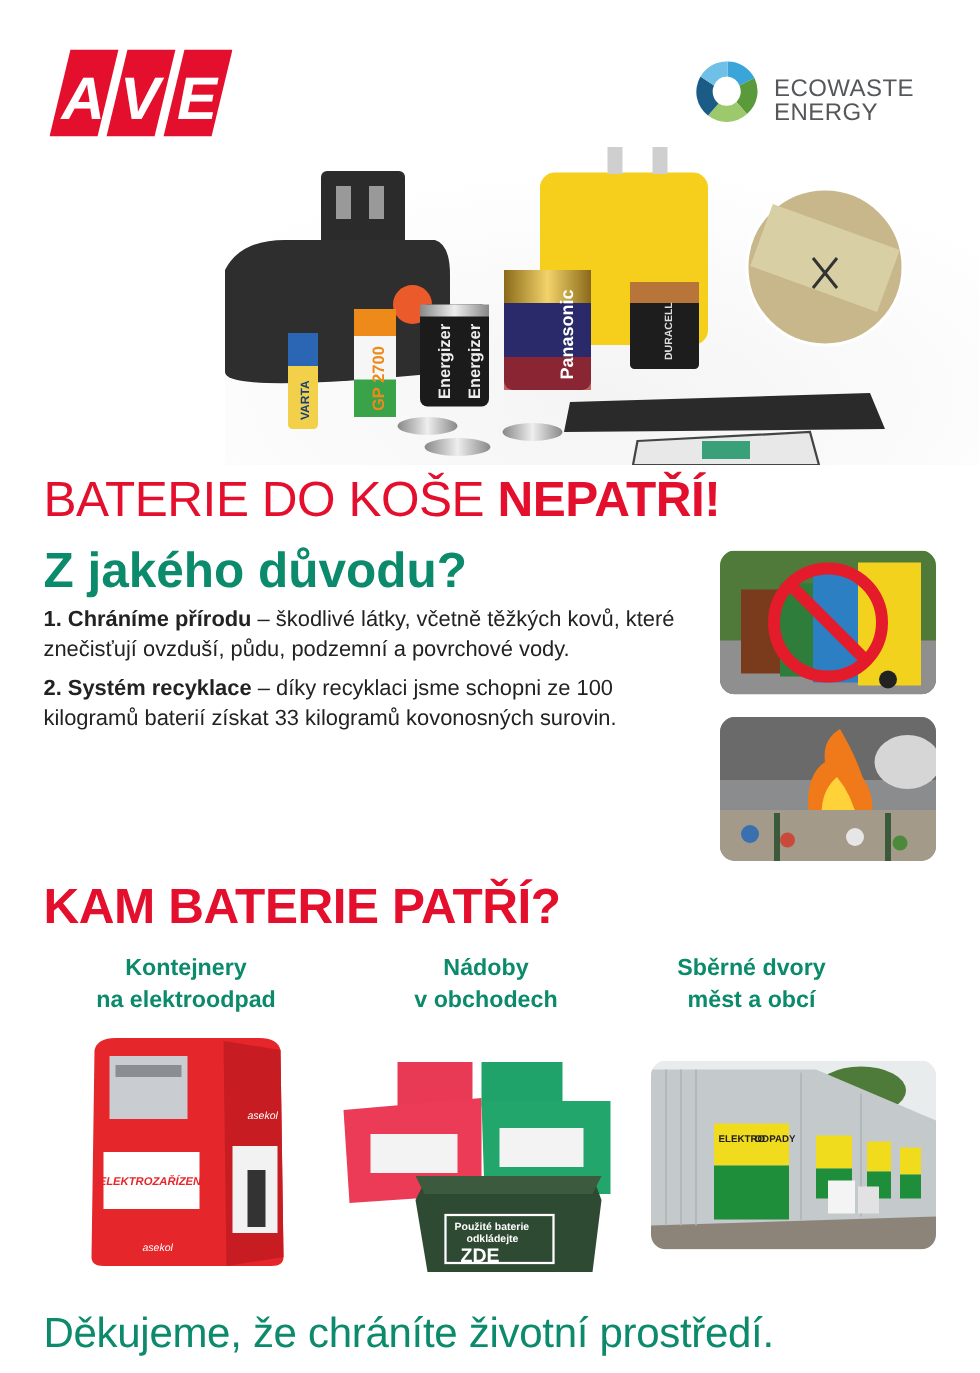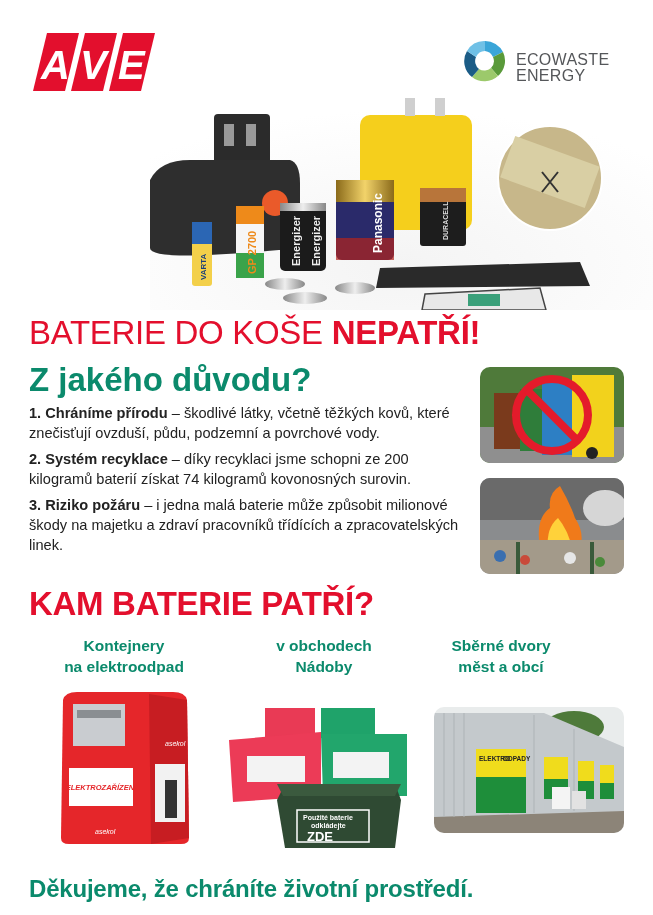--- a/index.html
+++ b/index.html
@@ -43,21 +43,21 @@
   .place-title.t2 { left: 229px; }
   .place-title.t3 { left: 406px; }
 
   .place-photo { position: absolute; }
   .place-photo svg { display: block; width: 100%; height: 100%; }
   .place-photo.ph1 { left: 55px; top: 688px; width: 140px; height: 160px; font-style: italic; }
   .place-photo.ph2 { left: 225px; top: 700px; width: 185px; height: 148px; text-align: right; }
   .place-photo.ph3 { left: 434px; top: 707px; width: 190px; height: 126px; border-radius: 10px; overflow: hidden; }
 
   
-  .footer-msg { position: absolute; left: 29px; top: 872px; font-size: 24px; line-height: 34px; color: #0b8a6c; font-weight: 700; white-space: nowrap; letter-spacing: -0.2px; }
+  .footer-msg { position: absolute; left: 29px; top: 872px; font-size: 28px; line-height: 34px; color: #0b8a6c; font-weight: 400; white-space: nowrap; letter-spacing: -0.2px; }
 </style>
 </head>
 <body>
 
 <div class="logo-ave">
   <svg viewBox="0 0 122 58">
     <polygon points="14,0 46,0 32,58 0,58" fill="#e30f2d"></polygon>
     <polygon points="52,0 84,0 70,58 38,58" fill="#e30f2d"></polygon>
     <polygon points="90,0 122,0 108,58 76,58" fill="#e30f2d"></polygon>
     <text x="8" y="46" font-family="Liberation Sans, sans-serif" font-weight="700" font-style="italic" font-size="40" fill="#fff">A</text>
@@ -151,22 +151,21 @@
 </div>
 
 <h1 class="headline">
   <span class="light">BATERIE DO KOŠE </span><span class="bold">NEPATŘÍ!</span>
 </h1>
 
 <h2 class="subhead">Z jakého důvodu?</h2>
 
 <div class="reasons">
   <p class="reason"><b>1. Chráníme přírodu</b><span> – škodlivé látky, včetně těžkých kovů, které znečisťují ovzduší, půdu, podzemní a povrchové vody.</span></p>
-  <p class="reason"><b>2. Systém recyklace</b><span> – díky recyklaci jsme schopni ze 200 kilogramů baterií získat 74 kilogramů kovonosných surovin.</span></p>
-  <p class="reason"><b>3. Riziko požáru</b><span> – i jedna malá baterie může způsobit milionové škody na majetku a zdraví pracovníků třídících a zpracovatelských linek.</span></p>
+  <p class="reason"><b>2. Systém recyklace</b><span> – díky recyklaci jsme schopni ze 100 kilogramů baterií získat 33 kilogramů kovonosných surovin.</span></p>
 </div>
 
 <div class="side-photo p1" aria-label="Waste bins crossed out with red prohibition sign">
   <svg viewBox="0 0 144 96" preserveAspectRatio="none">
     <rect width="144" height="96" fill="#4f7a3a"></rect>
     <rect y="60" width="144" height="36" fill="#8f8f8f"></rect>
     <rect x="14" y="26" width="26" height="56" fill="#7a3a1c"></rect>
     <rect x="40" y="22" width="26" height="62" fill="#2f7d3a"></rect>
     <rect x="62" y="14" width="34" height="74" fill="#2d7fc4"></rect>
     <rect x="92" y="8" width="42" height="82" fill="#f2d21c"></rect>
@@ -194,22 +193,22 @@
 
 <h1 class="headline2">
   <span>KAM BATERIE </span><span class="bold">PATŘÍ?</span>
 </h1>
 
 <div class="place-title t1">
   <div>Kontejnery</div>
   <div>na elektroodpad</div>
 </div>
 <div class="place-title t2">
+  <div>Nádoby</div>
   <div>v obchodech</div>
-  <div>Nádoby</div>
 </div>
 <div class="place-title t3">
   <div>Sběrné dvory</div>
   <div>měst a obcí</div>
 </div>
 
 <div class="place-photo ph1" aria-label="Red asekol e-waste container">
   <svg viewBox="0 0 140 160">
     <path d="M8 12 Q10 4 22 4 L118 4 Q130 4 132 12 L134 150 Q134 156 126 156 L14 156 Q6 156 6 150 Z" fill="#e5262a"></path>
     <path d="M94 6 L132 12 L134 150 L96 156 Z" fill="#c71d22"></path>

